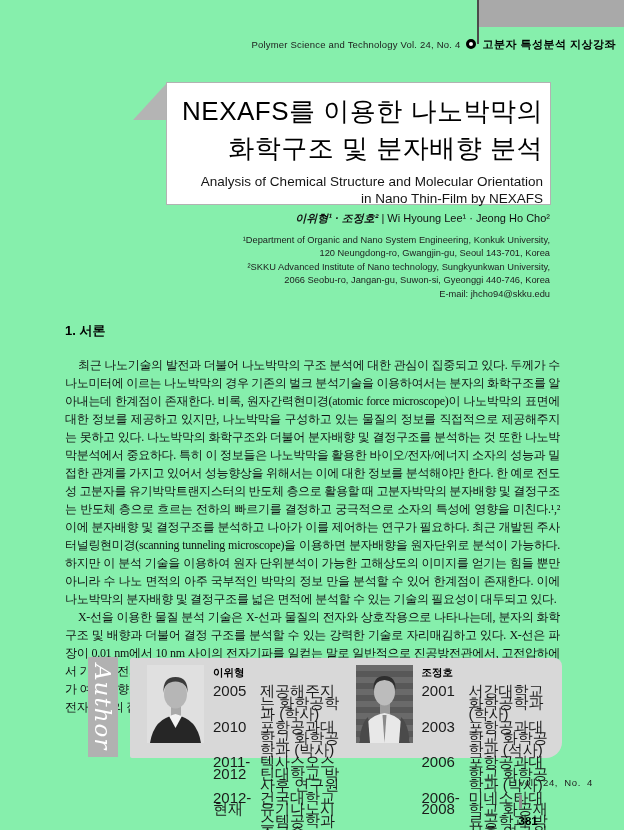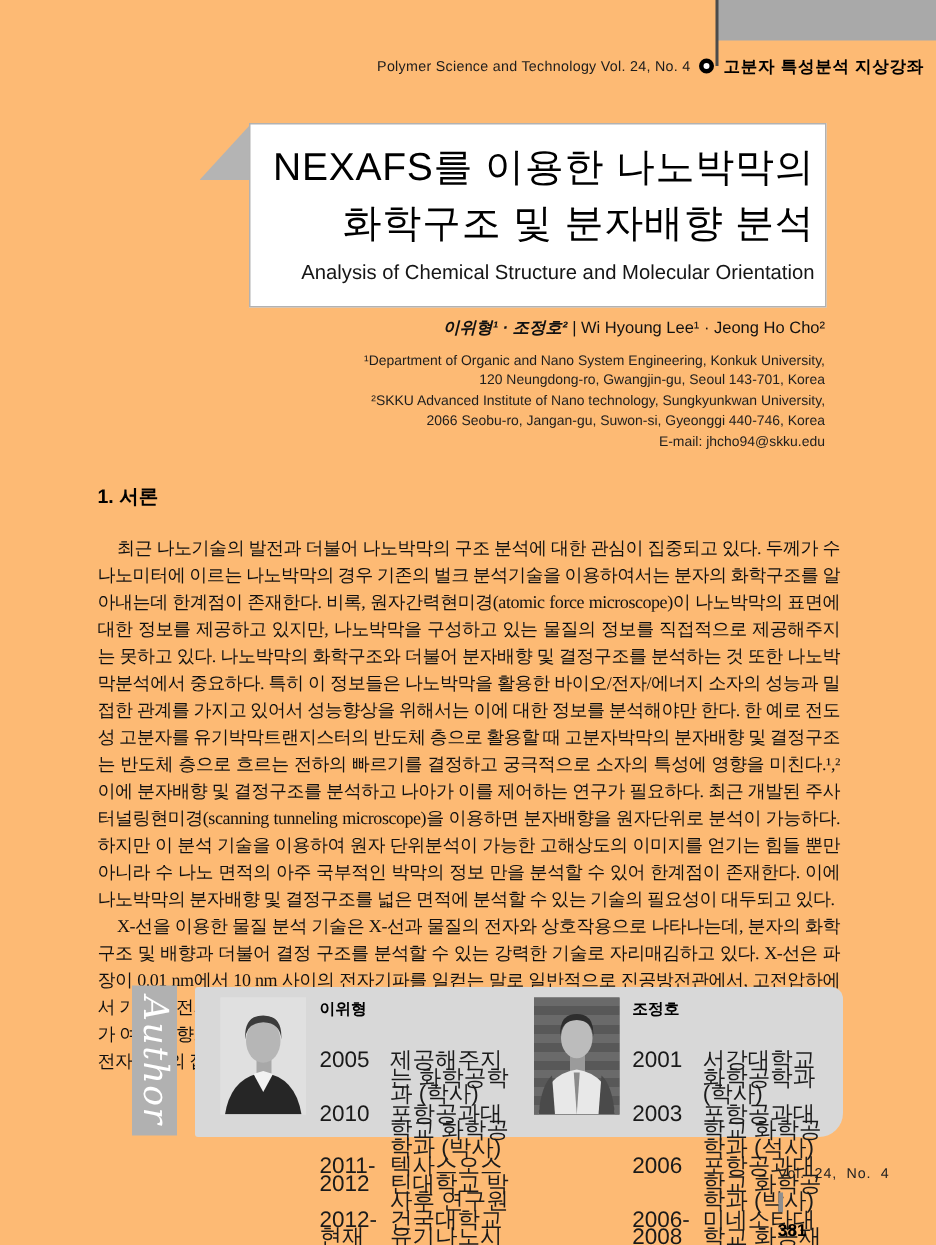--- a/index.html
+++ b/index.html
@@ -1,19 +1,19 @@
 <!DOCTYPE html>
 <html><head>
 <meta charset="utf-8">
 <style>
   * { margin:0; padding:0; box-sizing:border-box; }
   html,body { background:#888; }
   .page{
     position:relative; width:624px; height:830px; margin:0 auto;
-    background:#fdba74; overflow:hidden; color:#111;
+    background:#86efac; overflow:hidden; color:#111;
     font-family:"Liberation Sans", sans-serif;
   }
   
   .top-band{ position:absolute; left:478px; top:0; width:146px; height:27px; background:#a9a9a9; }
   .top-vline{ position:absolute; left:477px; top:0; width:2px; height:44px; background:#4b4b4b; }
   .header-row{
     position:absolute; top:36px; left:0; right:8px; height:16px;
     display:flex; justify-content:flex-end; align-items:center; gap:6px;
   }
   .journal-title{ font-size:9.5px; color:#1c1c1c; letter-spacing:.2px; }
@@ -64,21 +64,21 @@
   }
   .bio-entry{ flex:1; display:flex; gap:9px; min-width:0; }
   .photo{ position:relative; width:57px; height:78px; flex:none; overflow:hidden; }
   .photo-1{ background:#e3e3e3; }
   .photo-2{
     background:repeating-linear-gradient(0deg,#6a6a6a 0 6px,#585858 6px 12px),
                #666;
   }
   .photo svg{ position:absolute; left:0; top:0; }
   .bio-info{ flex:1; min-width:0; padding-top:1px; }
-  .bio-name{ font-size:10.5px; font-weight:bold; color:#000; margin-bottom:21px; }
+  .bio-name{ font-size:10.5px; font-weight:bold; color:#000; margin-bottom:5px; }
   .bio-row{ display:flex; font-size:15px; line-height:11.5px; color:#1a1a1a; margin-bottom:1px; }
   .bio-year{ width:47px; flex:none; }
   .bio-desc{ flex:1; }
 
   
   .footer{
     position:absolute; top:777px; right:31px;
     display:flex; align-items:flex-start; gap:7px;flex-direction:column;
   }
   .footer-vol{ font-size:9.5px; color:#222; letter-spacing:.6px; word-spacing:3px; }
@@ -97,20 +97,21 @@
     <span class="bullet-ring"></span>
     <span class="section-label">고분자 특성분석 지상강좌</span>
   </div>
 
   <div class="title-triangle"></div>
   <div class="title-box">
     <div class="title-kr">NEXAFS를 이용한 나노박막의</div>
     <div class="title-kr">화학구조 및 분자배향 분석</div>
     <div class="title-en">
       <div>Analysis of Chemical Structure and Molecular Orientation</div>
+      <div>in Nano Thin-Film by NEXAFS</div>
     </div>
   </div>
 
   <div class="head-right">
     <div class="authors-line">
       <span class="kr">이위형¹ · 조정호²</span><span> | </span><span>Wi Hyoung Lee¹ · Jeong Ho Cho²</span>
     </div>
     <div class="affiliations">
       <div>¹Department of Organic and Nano System Engineering, Konkuk University,</div>
       <div>120 Neungdong-ro, Gwangjin-gu, Seoul 143-701, Korea</div>

